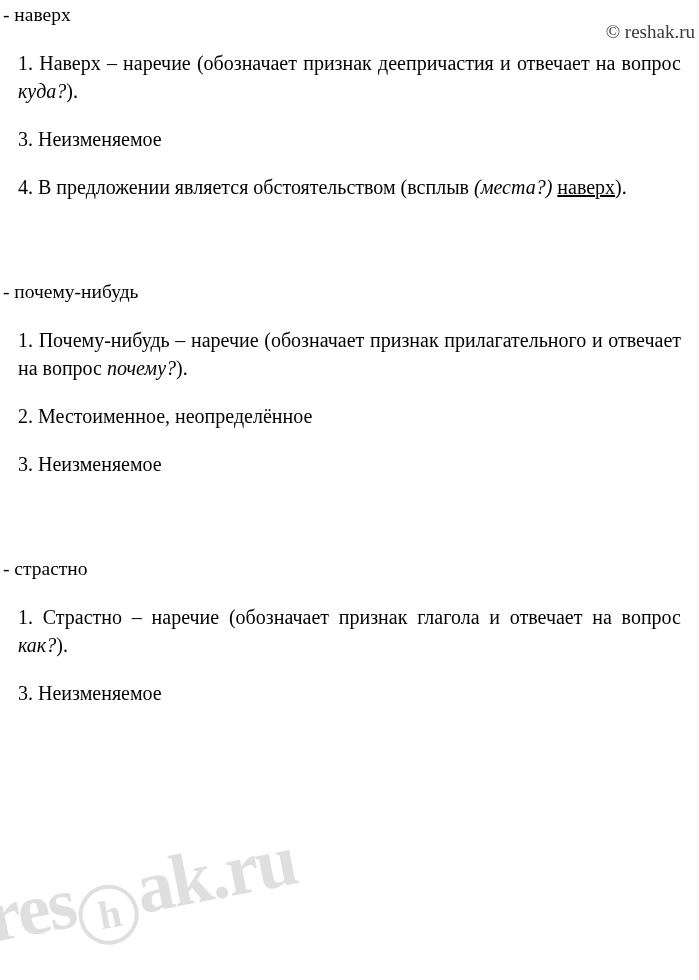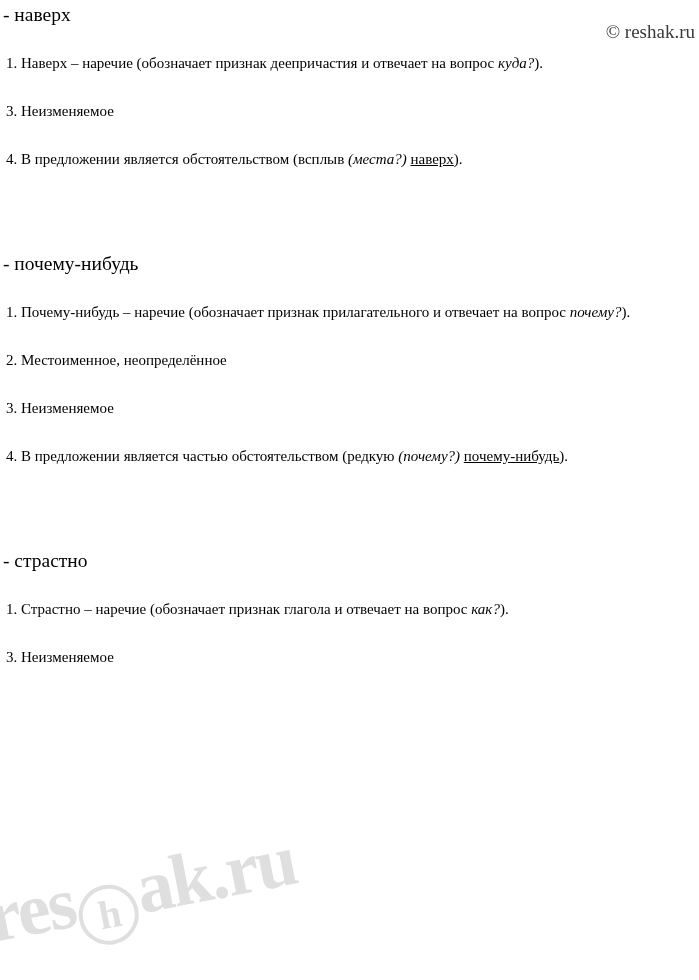--- a/index.html
+++ b/index.html
@@ -55,22 +55,22 @@
     text-align: center;
     font-size: 40px;
     vertical-align: -8px;
     margin: 0 2px;
   }
   .content {
     position: relative;
     padding-top: 0px;
   }
   p {
-    margin: 4px;
-    font-size: 15px;
+    margin: 16px;
+    font-size: 20px;
     line-height: 28px;
     text-align: justify;
     text-justify: inter-word;
   }
   .heading {
     font-size: 19.5px;
     line-height: 28px;
     margin: 1px;
     text-align: left;
   }
@@ -104,20 +104,19 @@
   <div class="content" id="content-root">
       <p class="heading para">- наверх</p>
       <p class="para"><span>1.</span><span> Наверх – наречие (обозначает признак деепричастия и отвечает на вопрос </span><i>куда?</i><span>).</span></p>
       <p class="para nojustify"><span>3.</span><span> Неизменяемое</span></p>
       <p class="para"><span>4.</span><span> В предложении является обстоятельством (всплыв </span><i>(места?)</i><span> </span><span class="under">наверх</span><span>).</span></p>
       <div class="gap"></div>
       <p class="heading para">- почему-нибудь</p>
       <p class="para"><span>1.</span><span> Почему-нибудь – наречие (обозначает признак прилагательного и отвечает на вопрос </span><i>почему?</i><span>).</span></p>
       <p class="para nojustify"><span>2.</span><span> Местоименное, неопределённое</span></p>
       <p class="para nojustify"><span>3.</span><span> Неизменяемое</span></p>
-      <p class="para"><span>4.</span><span> В предложении является частью обстоятельством (редкую </span><i>(почему?)</i><span> </span><span class="under">почему-нибудь</span><span>).</span></p>
       <div class="gap"></div>
       <p class="heading para">- страстно</p>
       <p class="para"><span>1.</span><span> Страстно – наречие (обозначает признак глагола и отвечает на вопрос </span><i>как?</i><span>).</span></p>
       <p class="para nojustify"><span>3.</span><span> Неизменяемое</span></p>
     </div>
 
 </div>
 
 </body></html>

